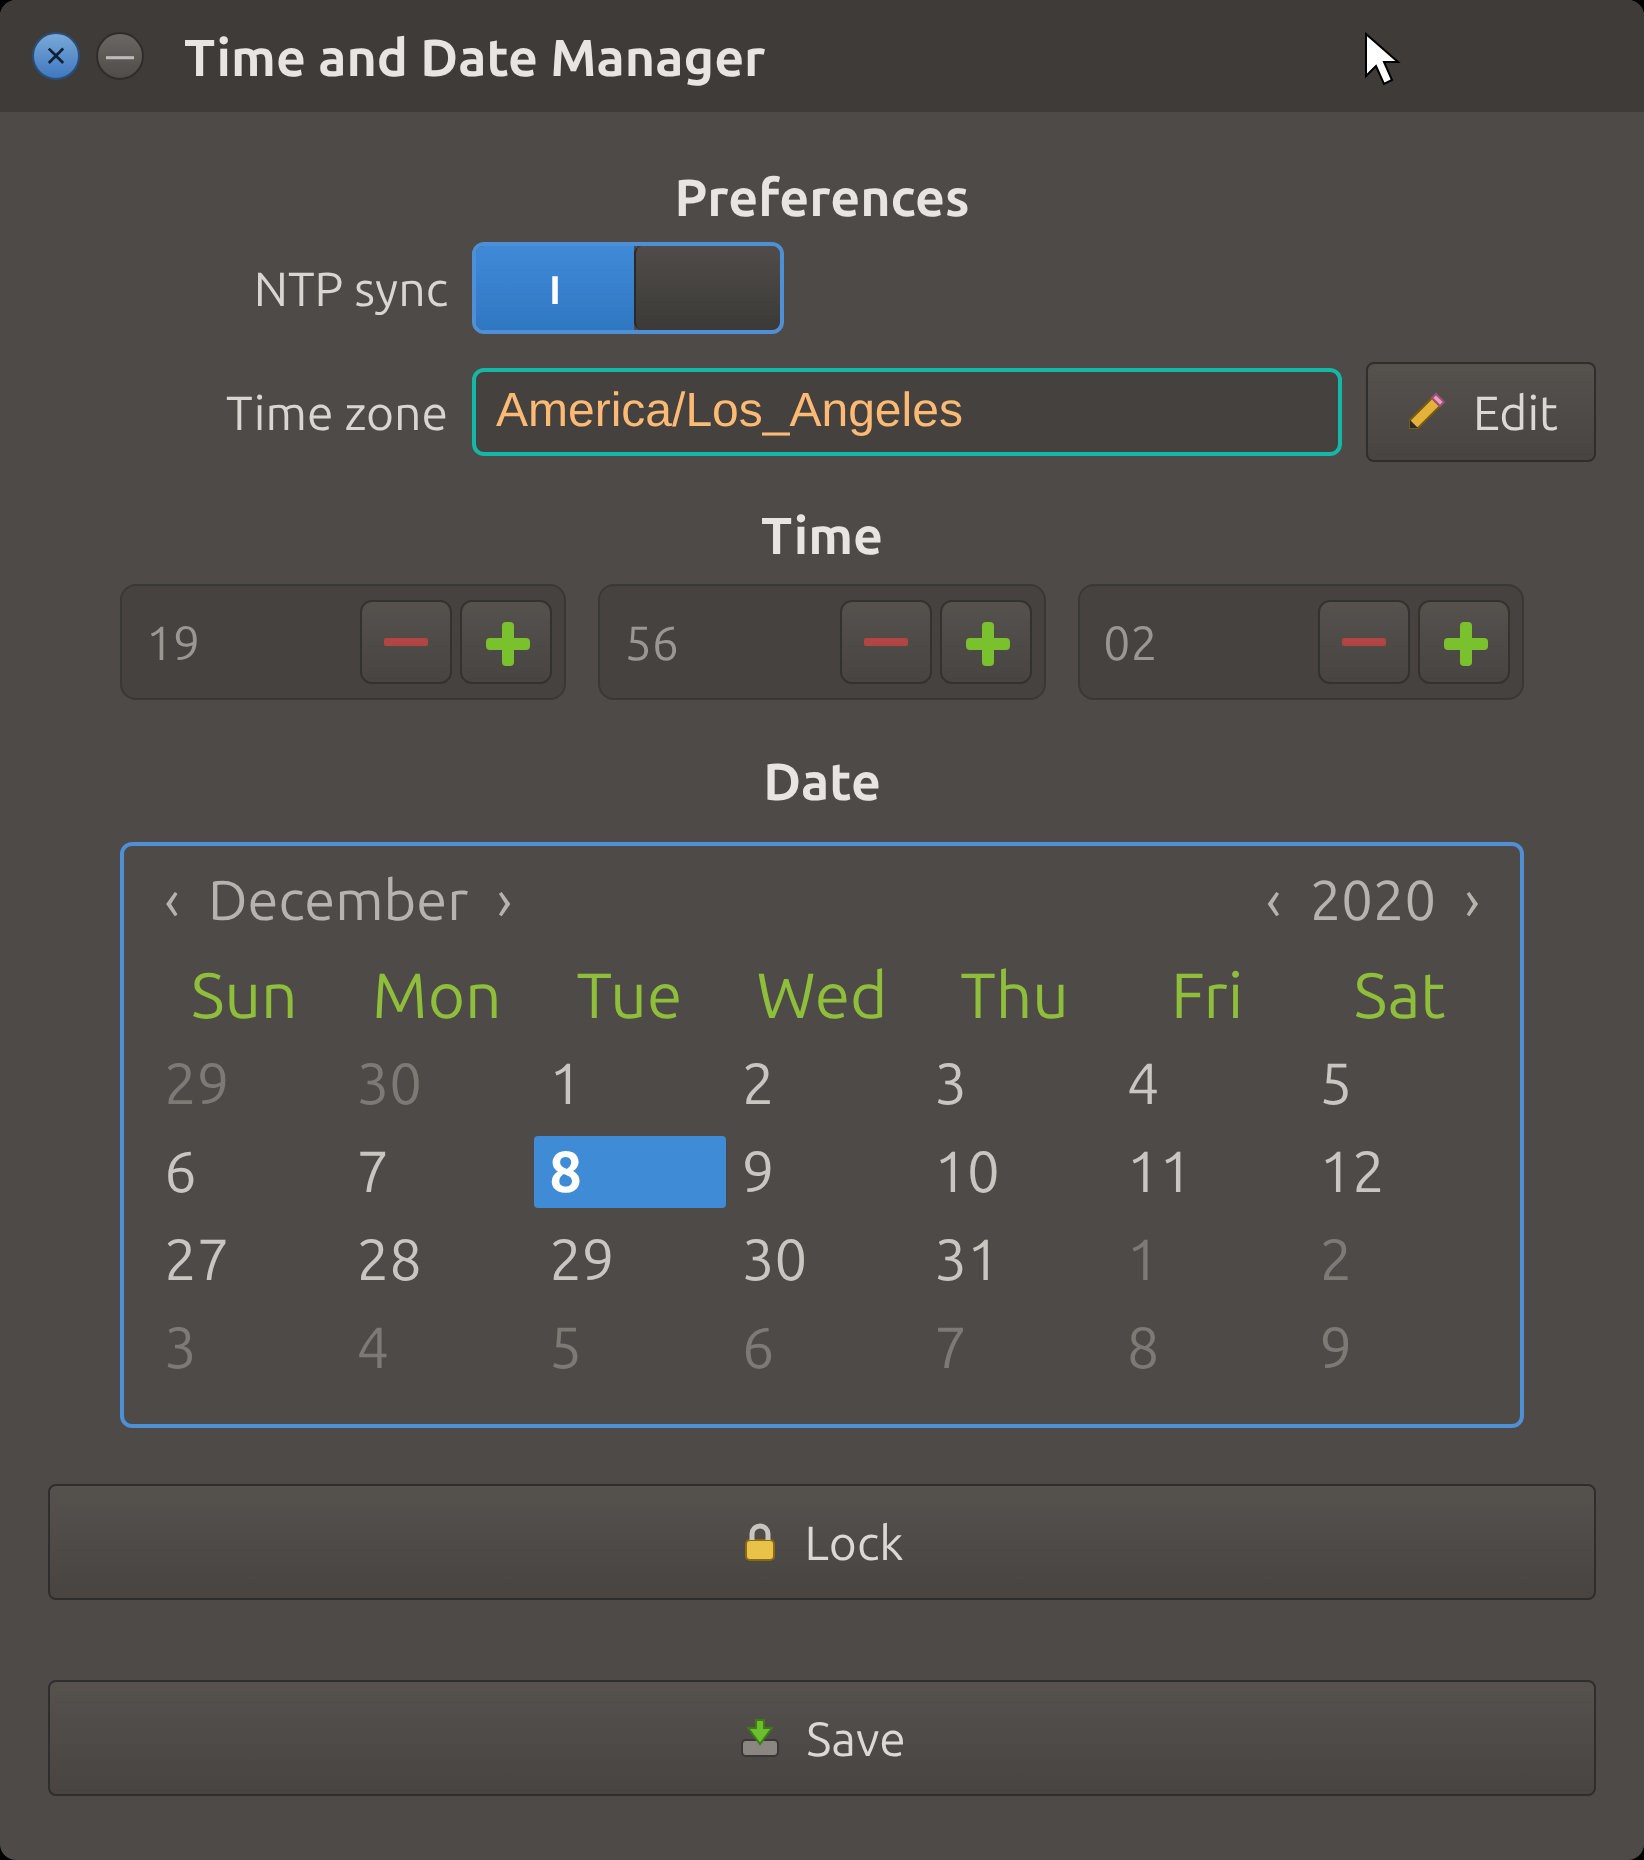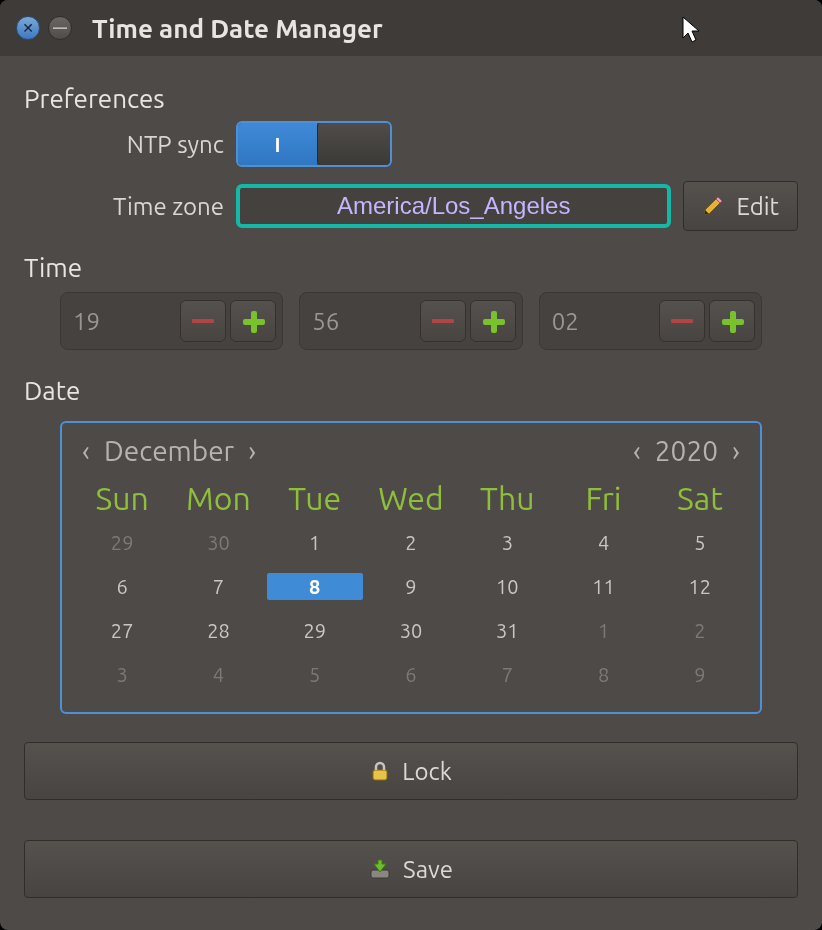--- a/index.html
+++ b/index.html
@@ -59,24 +59,25 @@
   .title {
     color: #e7e4e1;
     font-size: 26px;
     font-weight: bold;
   }
   .content {
     padding: 18px 24px 20px 24px;
   }
   .section-label {
     font-size: 26px;
-    font-weight: normal;
+    font-weight: bold;
     color: #e7e4e1;
     margin-top: 10px;
     margin-bottom: 8px;
+    text-align: center;
   }
   .row {
     display: flex;
     align-items: center;
     margin-bottom: 8px;
   }
   .field-label {
     width: 200px;
     text-align: right;
     color: #d9d6d2;
@@ -106,29 +107,28 @@
     width: 72px;
     background: linear-gradient(#4f4c49, #3c3a37);
     border-left: 1px solid #2b2927;
     border-radius: 4px;
   }
   
   .tz-input {
     flex: 1;
     height: 44px;
     background: #44413e;
-    border: 4px solid #14b8a6;
+    border: 2px solid #14b8a6;
     border-radius: 6px;
     box-sizing: border-box;
-    color: #c4b5fd;
+    color: #fdba74;
     font-size: 24px;
     padding: 4px 10px;
     outline: none;
     margin-right: 12px;
-    text-align: center;
   }
   .btn {
     height: 48px;
     background: linear-gradient(#55524e, #474441);
     border: 1px solid #302e2c;
     border-radius: 4px;
     color: #dcd9d5;
     font-size: 24px;
     display: inline-flex;
     align-items: center;
@@ -203,22 +203,21 @@
     border-collapse: collapse;
     table-layout: fixed;
   }
   table.cal th {
     color: #8fbf3a;
     font-weight: normal;
     font-size: 32px;
     padding: 4px 0;
   }
   table.cal td {
-    text-align: center;
-    font-size: 20px;
+    font-size: 29px;
     color: #c9c6c2;
     padding: 4px 0;
     height: 36px;
   }
   table.cal td.out { color: #7d7a76; }
   table.cal td span { display:inline-block; min-width:48px; padding:2px 8px; border-radius:2px; }
   table.cal td.selected span {
     background: #3f8bd6;
     color: #fff;
     font-weight: bold;

